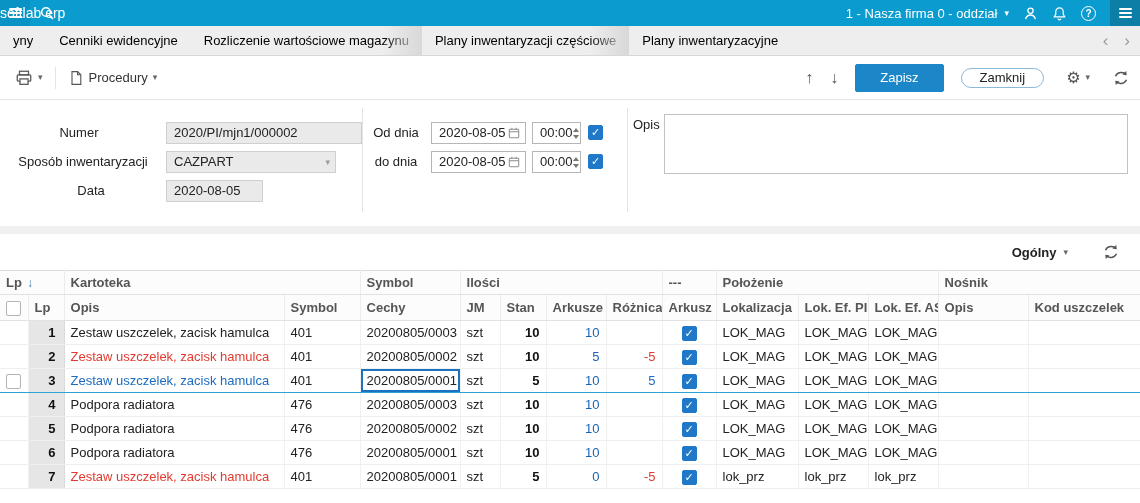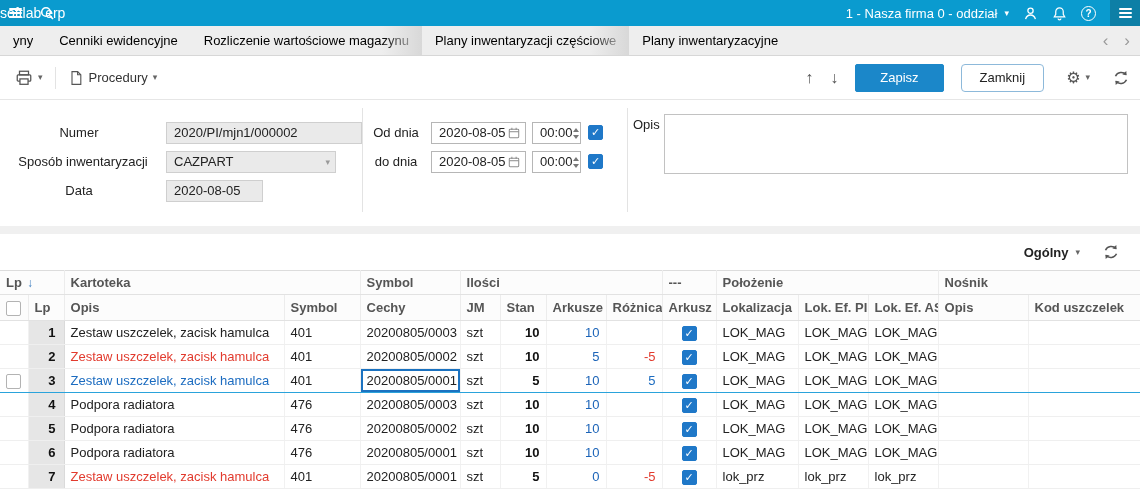--- a/index.html
+++ b/index.html
@@ -31,21 +31,21 @@
 .tabnav{margin-left:auto;display:flex;align-items:center;gap:16px;padding:0 10px;color:#9a9a9a;font-size:17px;flex-shrink:0;background:#eeeeee}
 .tabnav span{cursor:pointer;line-height:1}
 
 
 .toolbar{height:44px;display:flex;align-items:center;padding:0 10px;border-bottom:1px solid #e6e6e6;background:#fff}
 .tbtn{display:flex;align-items:center;gap:5px;padding:4px 5px;cursor:pointer;color:#333;border-radius:3px}
 .tdivider{width:1px;height:22px;background:#e3e3e3;margin:0 7px}
 .toolbar-right{margin-left:auto;display:flex;align-items:center;gap:17px}
 .navarrow{font-size:16px;color:#555;cursor:pointer;line-height:1}
 .btn-primary{background:#1b87c9;color:#fff;border:1px solid #1b87c9;height:28px;padding:0 24px;font-size:13px;font-family:inherit;cursor:pointer;border-radius:2px}
-.btn-secondary{background:#fff;color:#222;border:1px solid #8db9da;height:28px;padding:0 18px;font-size:13px;font-family:inherit;cursor:pointer;border-radius:4px}
+.btn-secondary{background:#fff;color:#222;border:1px solid #8db9da;height:20px;padding:0 18px;font-size:13px;font-family:inherit;cursor:pointer;border-radius:10px}
 .gear{font-size:16px;color:#555;line-height:1}
 
 
 .formarea{position:relative;height:126px;background:#fff}
 .flabel{position:absolute;height:22px;line-height:22px;text-align:center;color:#222;white-space:nowrap}
 .finput{position:absolute;height:22px;line-height:20px;border:1px solid #cfcfcf;background:#eaeaea;padding:0 7px;color:#222;white-space:nowrap;overflow:hidden}
 .fflex{display:flex;align-items:center;justify-content:space-between;padding:0 5px 0 7px}
 .fwhite{background:#fff;border-color:#b6b6b6}
 .selchev{font-size:9px;color:#9a9a9a;line-height:1}
 .vsep{position:absolute;width:1px;background:#e3e3e3;top:8px;height:104px}
@@ -54,21 +54,21 @@
 .spin-up{border-bottom:4px solid #777}
 .spin-down{border-top:4px solid #777}
 .cb{width:15px;height:15px;border:1px solid #b3b3b3;border-radius:2px;background:#fff;display:inline-flex;align-items:center;justify-content:center;cursor:pointer;vertical-align:middle}
 .cb.checked{background:#1f78c8;border-color:#1f78c8}
 .cb.checked::after{content:"✓";color:#fff;font-size:11px;font-weight:700;line-height:1}
 .cbabs{position:absolute}
 .opis-box{position:absolute;border:1px solid #c2c2c2;background:#fff}
 
 
 .graystrip{height:8px;background:#f0f0f0}
-.viewbar{height:36px;display:flex;align-items:center;justify-content:flex-end;gap:22px;padding-right:20px;background:#fff}
+.viewbar{height:36px;display:flex;align-items:center;justify-content:flex-end;gap:34px;padding-right:20px;background:#fff}
 .view-selector{display:flex;align-items:center;gap:7px;font-weight:700;color:#222;cursor:pointer}
 
 
 table.grid{width:1140px;border-collapse:collapse;table-layout:fixed;font-size:13px;border-top:1px solid #dcdcdc}
 .grid th{height:24px;font-weight:700;color:#555;text-align:left;padding:0 6px;border-right:1px solid #ececec;border-bottom:1px solid #e2e2e2;background:#fcfcfc;white-space:nowrap;overflow:hidden}
 .grid tr.colsrow th{height:26px}
 .grid td{height:24px;padding:0 6px;border-right:1px solid #f1f1f1;border-bottom:1px solid #efefef;white-space:nowrap;overflow:hidden;color:#222;background:#fff}
 .grid td.lp{background:#e6e6e6;font-weight:700;text-align:right;padding-right:8px;border-right:1px solid #dadada;color:#111}
 .grid td.num{text-align:right}
 .grid td.stan{font-weight:700;color:#111}
@@ -193,21 +193,21 @@
 <div class="formarea">
   <div class="flabel" style="left:0;top:22px;width:158px">Numer</div>
   <div class="finput" style="left:166px;top:22px;width:196px">2020/PI/mjn1/000002</div>
 
   <div class="flabel" style="left:4px;top:51px;width:158px">Sposób inwentaryzacji</div>
   <div class="finput fflex" style="left:166px;top:51px;width:170px">
     <span>CAZPART</span>
     <span class="selchev">▾</span>
   </div>
 
-  <div class="flabel" style="left:0;top:80px;width:158px">Data</div>
+  <div class="flabel" style="left:12px;top:80px;width:158px">Data</div>
   <div class="finput" style="left:166px;top:80px;width:97px">2020-08-05</div>
 
   <div class="vsep" style="left:362px"></div>
 
   <div class="flabel" style="left:366px;top:22px;width:60px">Od dnia</div>
   <div class="finput fflex fwhite" style="left:431px;top:22px;width:95px">
     <span>2020-08-05</span>
     <svg width="12" height="12" viewBox="0 0 14 14" fill="none" stroke="#8f8f8f" stroke-width="1.2">
         <rect x="1.5" y="2.5" width="11" height="10" rx="1"></rect>
         <line x1="1.5" y1="5.5" x2="12.5" y2="5.5"></line>

